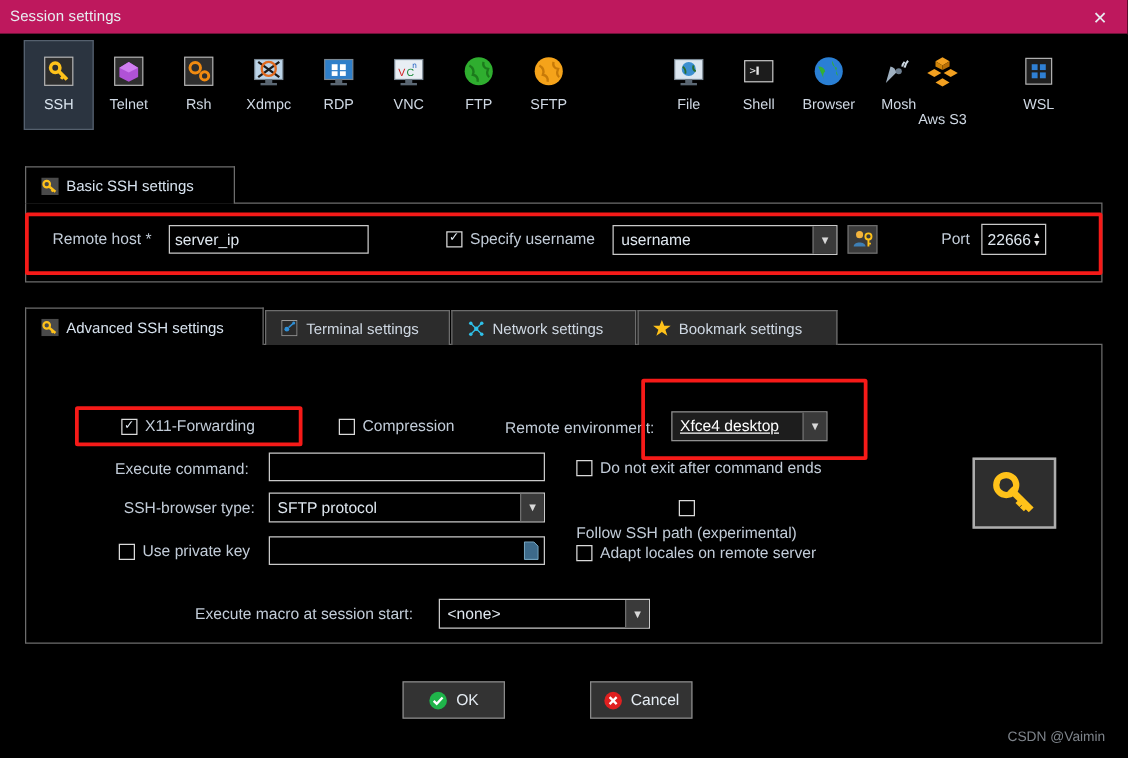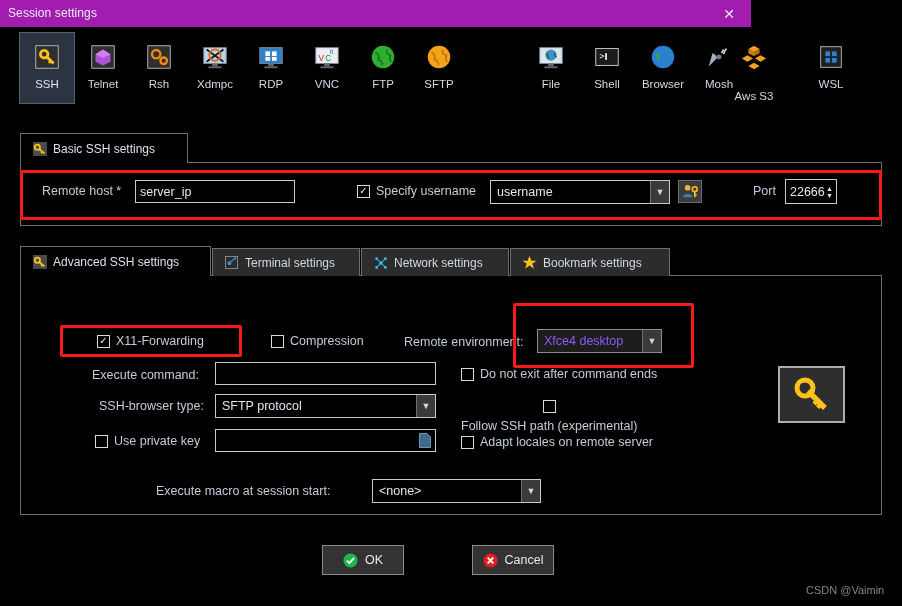--- a/index.html
+++ b/index.html
@@ -14,22 +14,22 @@
     color: #c8d4e0;
     overflow: hidden;
     position: relative;
     -webkit-font-smoothing: none;
   }
 
   
   .titlebar {
     position: absolute;
     left: 0; top: 0;
-    width: 751px; height: 27px;
-    background: #a21caf;
+    width: 902px; height: 27px;
+    background: #be185d;
     border-bottom: 1px solid #1a1a20;
   }
   .titlebar-title {
     position: absolute;
     left: 8px; top: 6px;
     font-size: 12px;
     color: #e8edf2;
     letter-spacing: .1px;
   }
   .titlebar-close {
@@ -156,21 +156,21 @@
     align-items: center;
     justify-content: center;
     color: #d8d8d8;
     font-size: 9px;
     border-left: 1px solid #6f6f6f;
   }
   .combo.gray {
     background: #1d1d1d;
     border: 1px solid #8f8f8f;
   }
-  .combo.gray .ctext { color: #8b5cf6; }
+  .combo.gray .ctext { color: #ffffff; text-decoration: underline; }
 
   .chk {
     position: absolute;
     display: flex;
     align-items: center;
     gap: 6px;
     font-size: 12.5px;
     color: #c2ccd8;
     white-space: nowrap;
     cursor: pointer;
@@ -563,21 +563,21 @@
   <svg width="12" height="15" viewBox="0 0 12 15">
     <path d="M0.5 0.5 H8 L11.5 4 V14.5 H0.5 Z" fill="#3d6a8a" stroke="#7fb0cc" stroke-width="0.8"></path>
   </svg>
 </div>
 <div class="chk" style="left:461px; top:435px;">
   <span class="chkbox"></span>
   <span>Adapt locales on remote server</span>
 </div>
 
 <div class="lbl" style="left:156px; top:484px;">Execute macro at session start:</div>
-<div class="combo" style="left:351px; top:479px; width:169px; height:24px;margin-left:21px;">
+<div class="combo" style="left:351px; top:479px; width:169px; height:24px;">
   <span class="ctext">&lt;none&gt;</span>
   <span class="carrow">▼</span>
 </div>
 
 <div class="bigkey" style="left:778px; top:366px; width:67px; height:57px;">
   <svg width="40" height="40" viewBox="0 0 40 40">
     <circle cx="13" cy="13" r="8" fill="none" stroke="#ffc21a" stroke-width="5"></circle>
     <circle cx="10.5" cy="10.5" r="2.2" fill="#2e2e2e"></circle>
     <path d="M18 18 L31 31" stroke="#ffc21a" stroke-width="5.5" stroke-linecap="square"></path>
     <path d="M25.5 25.5 L22 29" stroke="#ffc21a" stroke-width="4.5"></path>

